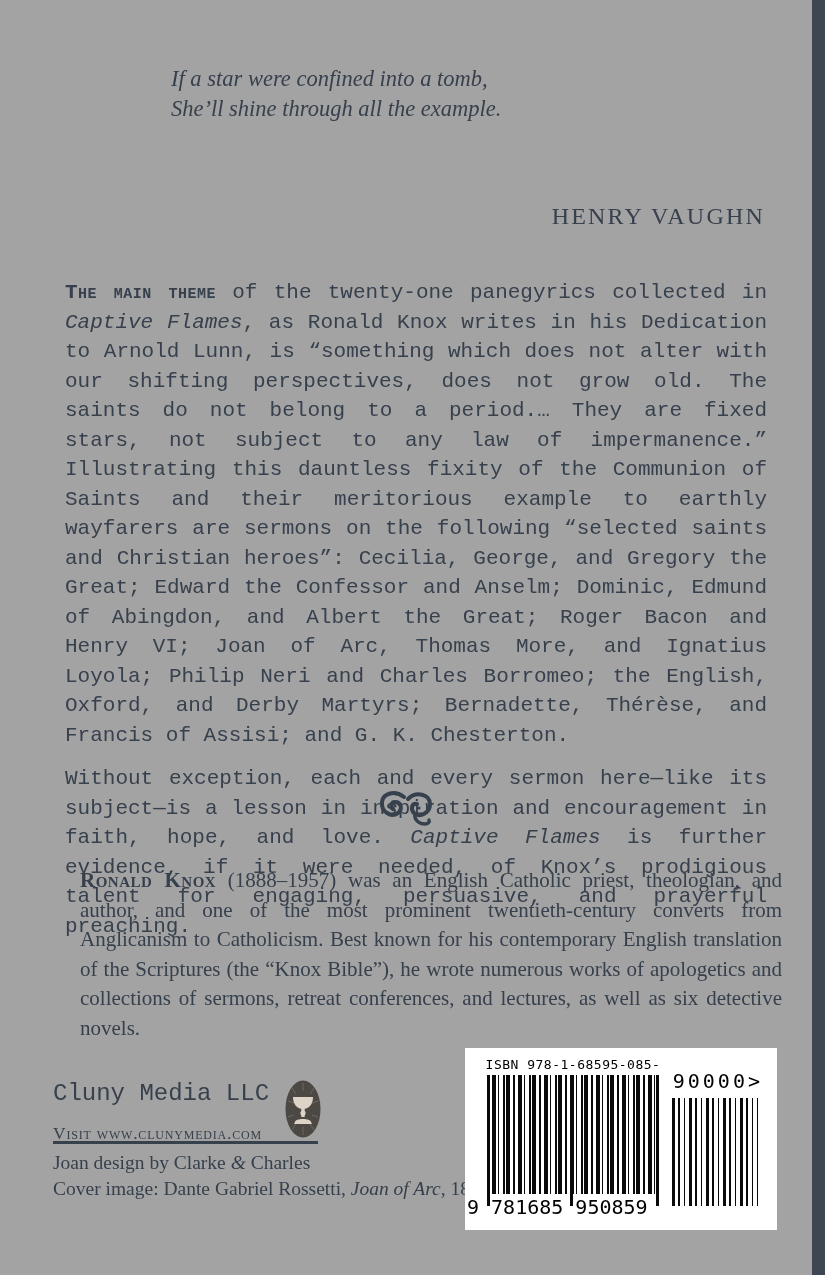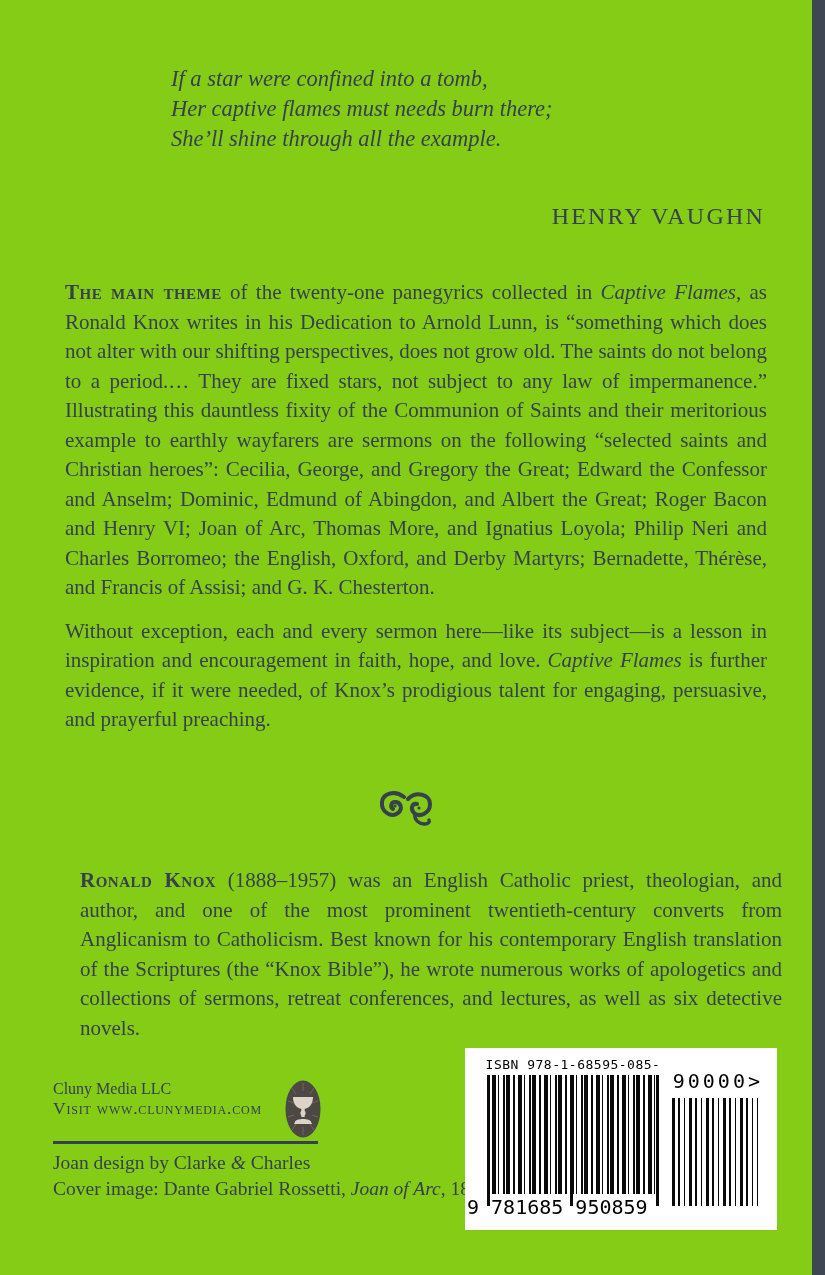--- a/index.html
+++ b/index.html
@@ -1,37 +1,37 @@
 <!DOCTYPE html>
 <html><head>
 <meta charset="utf-8">
 <style>
   html,body{margin:0;padding:0;background:#faf0ea;}
   .cover{
     position:relative;width:825px;height:1275px;overflow:hidden;
-    background:#84cc16;color:#37404d;
+    background:#a3a3a3;color:#37404d;
     font-family:"Liberation Serif",serif;
   }
   .spine{position:absolute;top:0;right:0;width:13px;height:1275px;background:#3e4653;}
 
   .epigraph{position:absolute;left:171px;top:64px;font-style:italic;font-size:22.5px;line-height:30px;}
   .attribution{position:absolute;right:60px;top:203px;font-size:24px;letter-spacing:2.2px;}
 
   .synopsis{position:absolute;left:65px;top:278px;width:702px;font-size:21px;line-height:29.5px;text-align:justify;}
-  .synopsis p{margin:0 0 14px 0;}
+  .synopsis p{margin:0 0 14px 0;font-family:Liberation Mono, monospace;}
   .lead-caps{font-variant:small-caps;font-weight:bold;letter-spacing:0.5px;}
 
   .ornament{position:absolute;left:0;top:789px;width:812px;text-align:center;}
   .ornament svg{display:inline-block;}
 
   .bio{position:absolute;left:80px;top:866px;width:702px;font-size:21px;line-height:29.5px;text-align:justify;}
 
   .publisher{position:absolute;left:53px;top:1080px;}
-  .publisher-name{font-size:16px;}
-  .publisher-visit{font-variant:small-caps;font-size:17.5px;letter-spacing:0.8px;margin-top:0;}
+  .publisher-name{font-size:24px;font-family:Liberation Mono, monospace;}
+  .publisher-visit{font-variant:small-caps;font-size:17.5px;letter-spacing:0.8px;margin-top:16px;}
   .logo{position:absolute;left:284px;top:1079px;}
   .footer-rule{position:absolute;left:53px;top:1141px;width:265px;height:3px;background:#37404d;}
   .credits{position:absolute;left:53px;top:1150px;font-size:19.5px;line-height:26px;}
 
   .barcode-box{position:absolute;left:465px;top:1048px;width:312px;height:182px;background:#ffffff;}
   .isbn-label{position:absolute;left:20px;top:9px;width:176px;text-align:center;
     font-family:"DejaVu Sans Mono",monospace;font-size:13px;letter-spacing:0.5px;color:#000;}
   .ean-bars{position:absolute;left:22px;top:27px;width:172px;height:119px;background:#fff;
     background-image:repeating-linear-gradient(90deg,#0a0a0a 0 2px,#fff 2px 5px,#0a0a0a 5px 9px,#fff 9px 11px,#0a0a0a 11px 12px,#fff 12px 16px,#0a0a0a 16px 18px,#fff 18px 19px,#0a0a0a 19px 23px,#fff 23px 26px);}
   .guard{position:absolute;top:27px;width:3px;height:131px;background:#0a0a0a;}
@@ -43,21 +43,20 @@
   .supp-bars{position:absolute;left:207px;top:50px;width:86px;height:108px;background:#fff;
     background-image:repeating-linear-gradient(90deg,#0a0a0a 0 3px,#fff 3px 6px,#0a0a0a 6px 8px,#fff 8px 12px,#0a0a0a 12px 13px,#fff 13px 17px);}
 </style>
 </head>
 <body>
 
 <div class="cover">
 
   <div class="epigraph">
     <div>If a star were confined into a tomb,</div>
-    <div>Her captive flames must needs burn there;</div>
     <div>She’ll shine through all the example.</div>
   </div>
 
   <div class="attribution">HENRY VAUGHN</div>
 
   <div class="synopsis">
     <p><span class="lead-caps">The main theme</span><span> of the twenty-one panegyrics collected in </span><i>Captive Flames</i><span>, as Ronald Knox writes in his Dedication to Arnold Lunn, is “something which does not alter with our shifting perspectives, does not grow old. The saints do not belong to a period.… They are fixed stars, not subject to any law of impermanence.” Illustrating this dauntless fixity of the Communion of Saints and their meritorious example to earthly wayfarers are sermons on the following “selected saints and Christian heroes”: Cecilia, George, and Gregory the Great; Edward the Confessor and Anselm; Dominic, Edmund of Abingdon, and Albert the Great; Roger Bacon and Henry VI; Joan of Arc, Thomas More, and Ignatius Loyola; Philip Neri and Charles Borromeo; the English, Oxford, and Derby Martyrs; Bernadette, Thérèse, and Francis of Assisi; and G. K. Chesterton.</span></p>
     <p><span>Without exception, each and every sermon here—like its subject—is a lesson in inspiration and encouragement in faith, hope, and love. </span><i>Captive Flames</i><span> is further evidence, if it were needed, of Knox’s prodigious talent for engaging, persuasive, and prayerful preaching.</span></p>
   </div>
 

